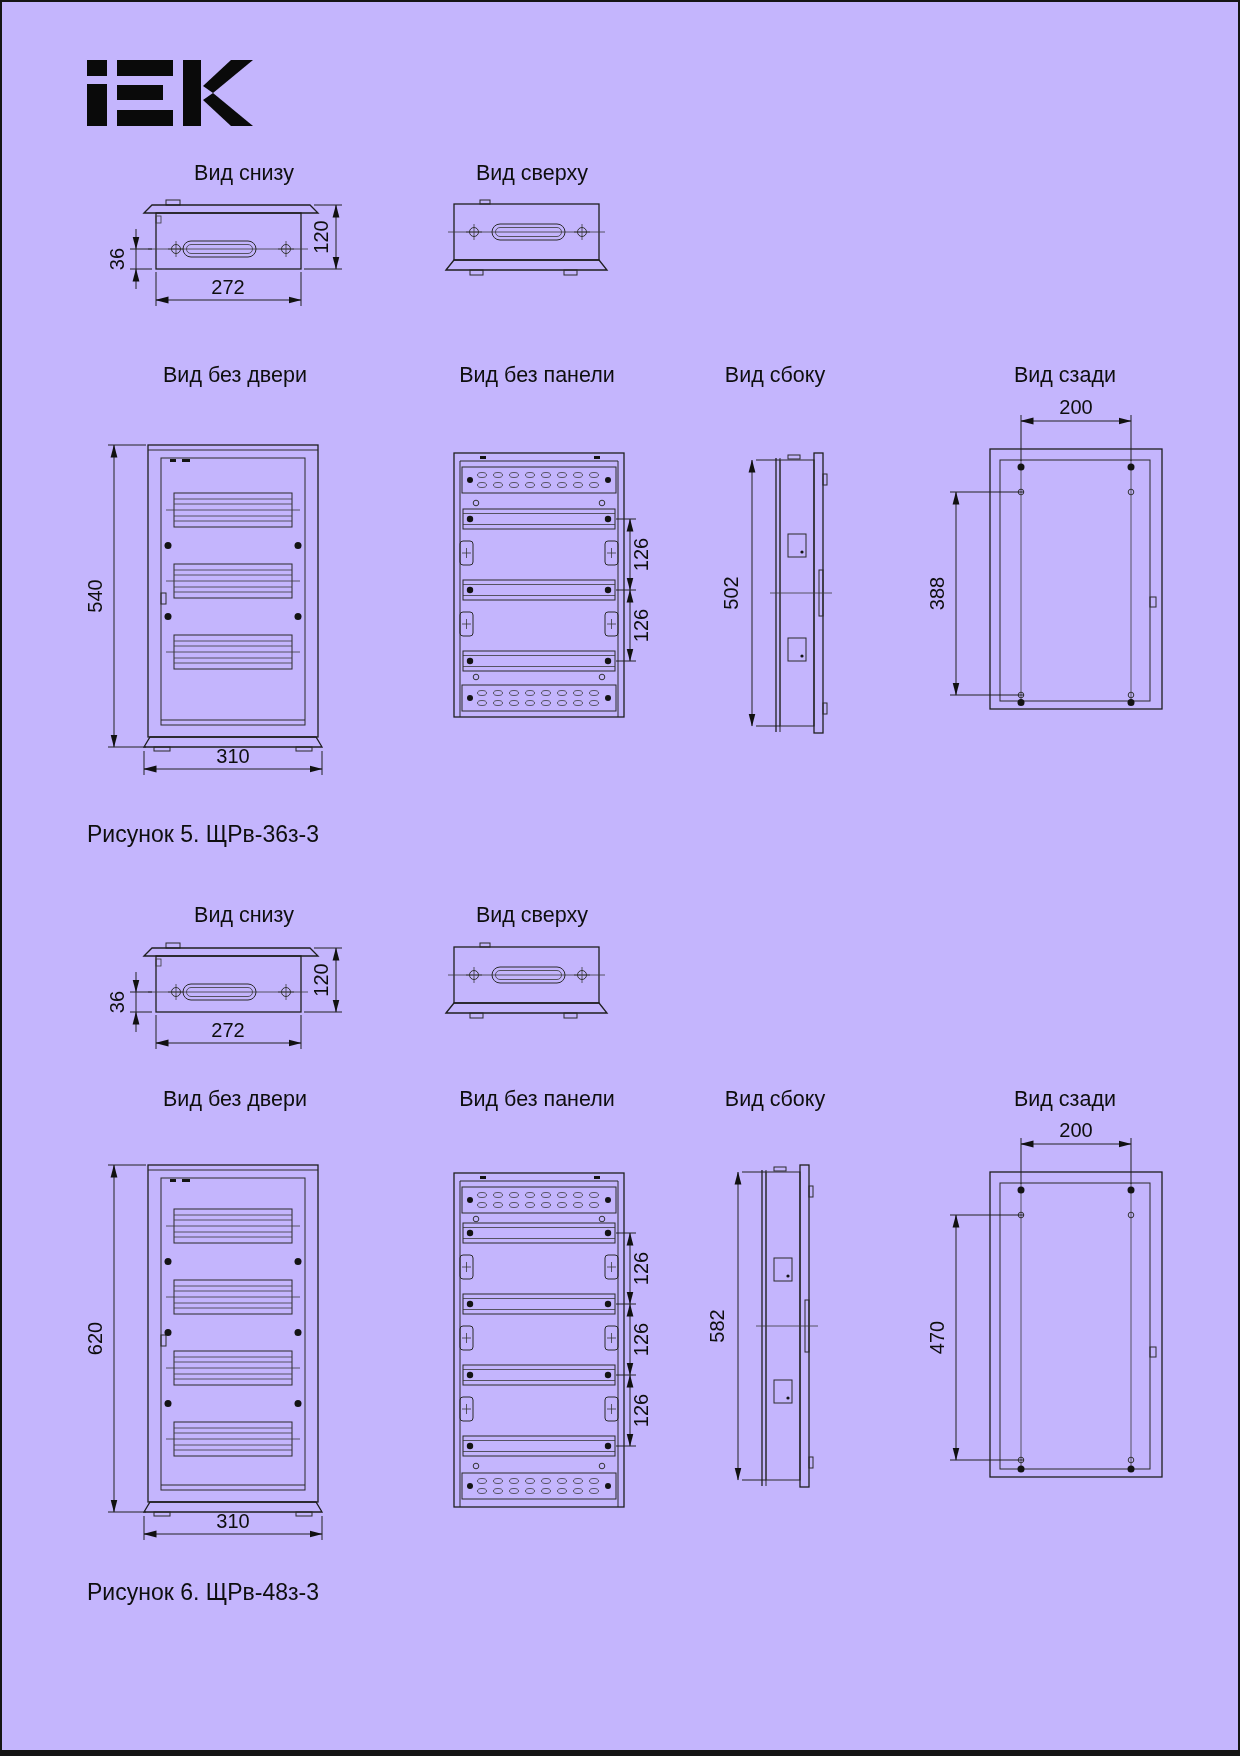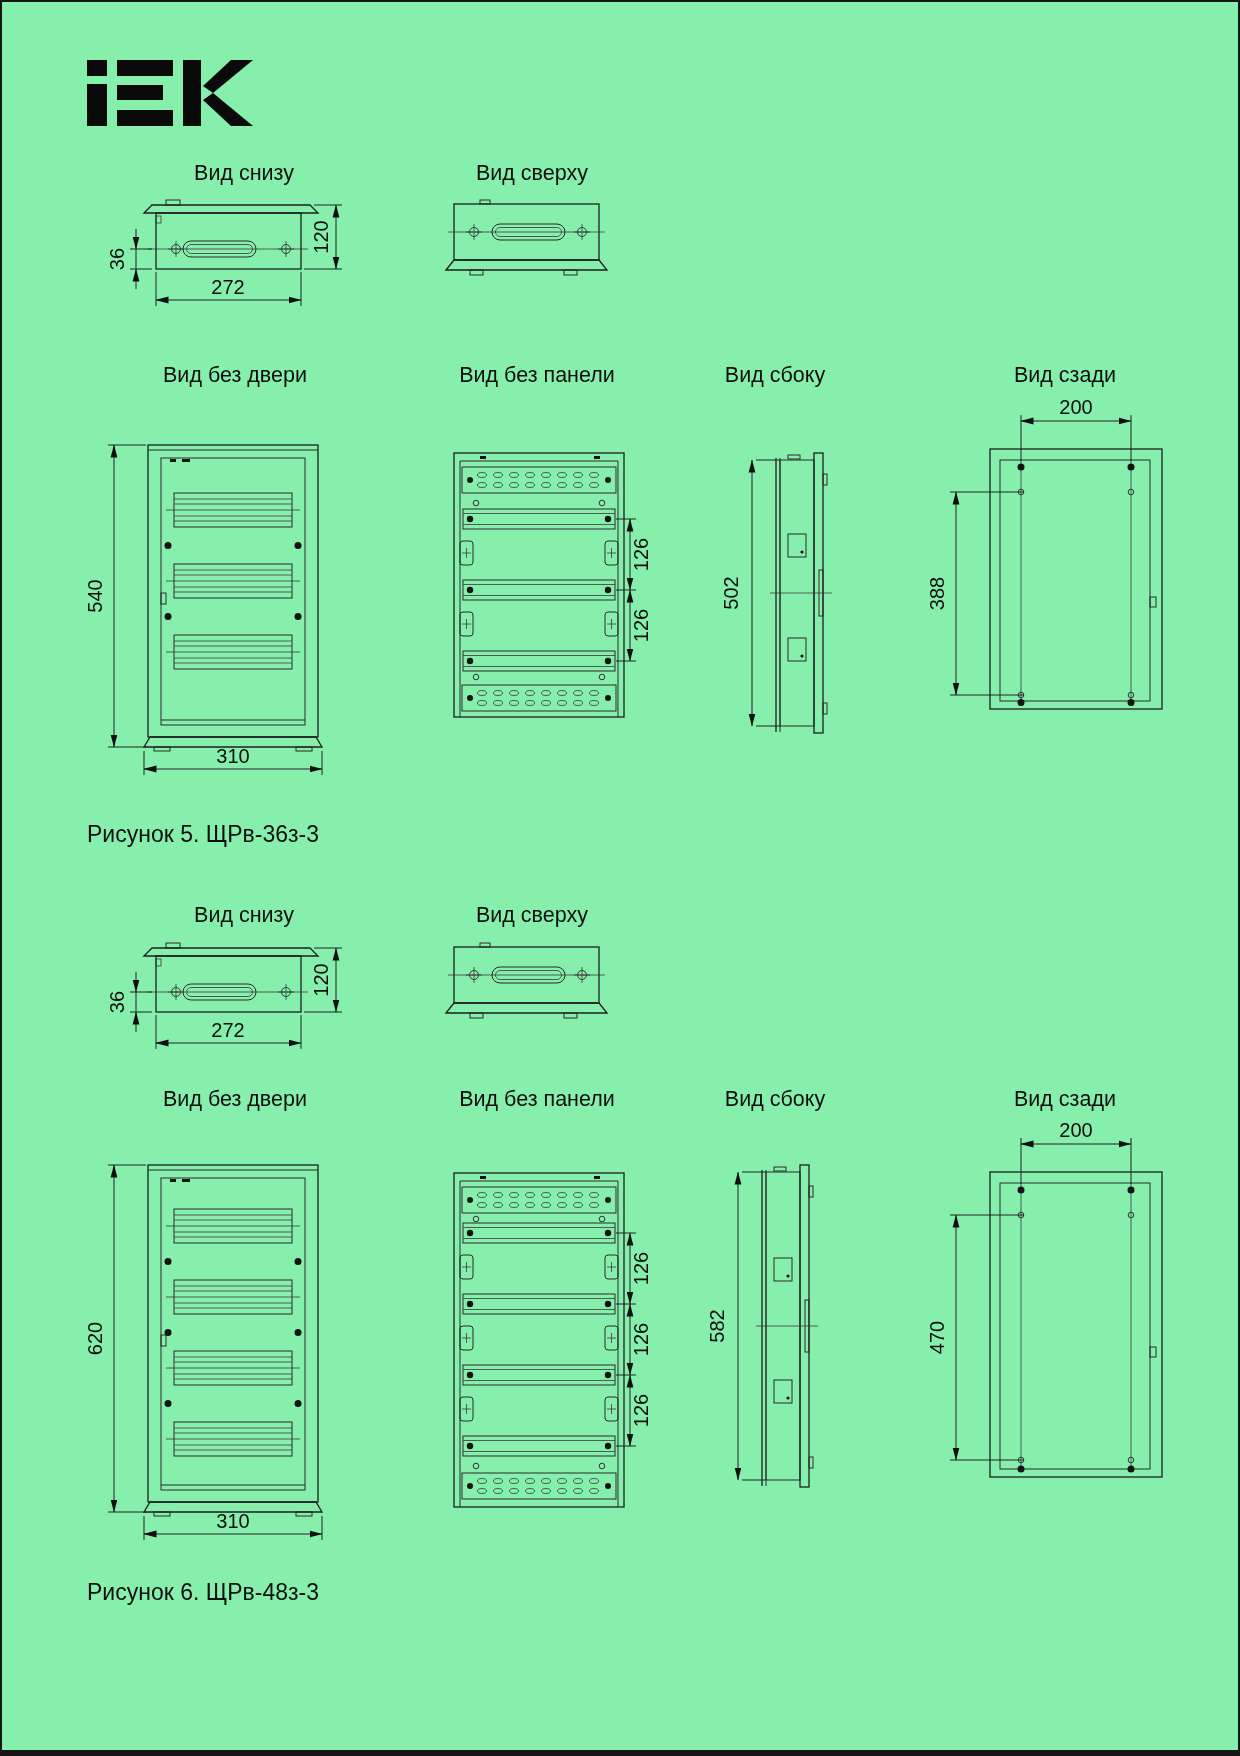--- a/index.html
+++ b/index.html
@@ -1,17 +1,17 @@
 <!DOCTYPE html>
 <html><head>
 <meta charset="utf-8">
 <style>
   html,body{margin:0;padding:0;background:#ffffff;}
   .page{
-    position:relative;width:1240px;height:1756px;background:#86efac;
+    position:relative;width:1240px;height:1756px;background:#c4b5fd;
     box-sizing:border-box;border:2px solid #151515;border-bottom-width:6px;overflow:hidden;
   }
   svg.sheet{position:absolute;left:0;top:0;}
   text{font-family:"Liberation Sans",sans-serif;}
   .title{font-size:21.5px;fill:#0e0e0e;}
   .dimtxt{font-size:20px;fill:#0e0e0e;}
   .caption{font-size:23px;fill:#0e0e0e;}
   .ln{stroke:#1f1f1f;stroke-width:1.3;fill:none;stroke-linejoin:miter;}
   .ln2{stroke:#2b2b2b;stroke-width:1;fill:none;}
   .lnt{stroke:#3a3a3a;stroke-width:.8;fill:none;}

